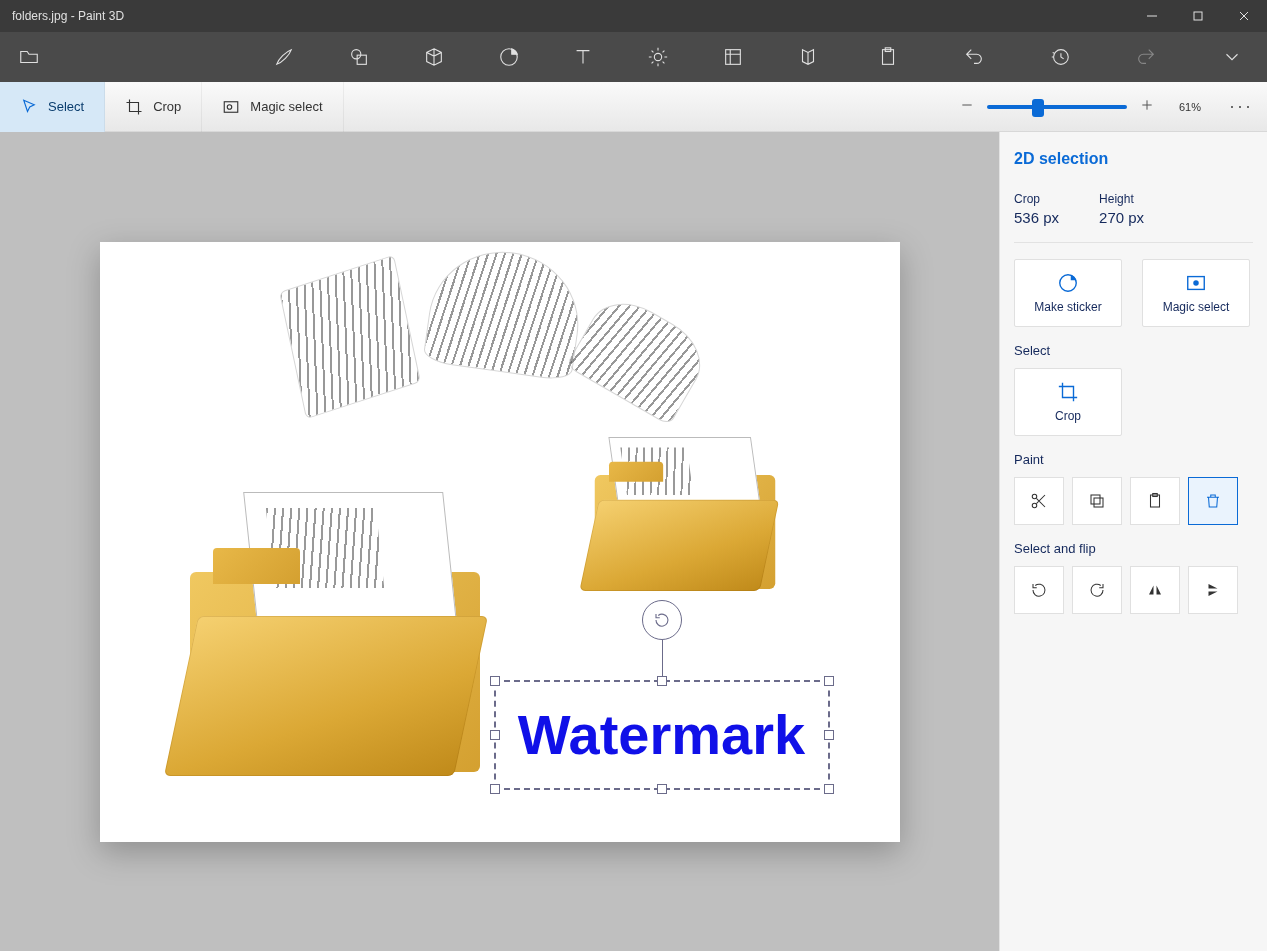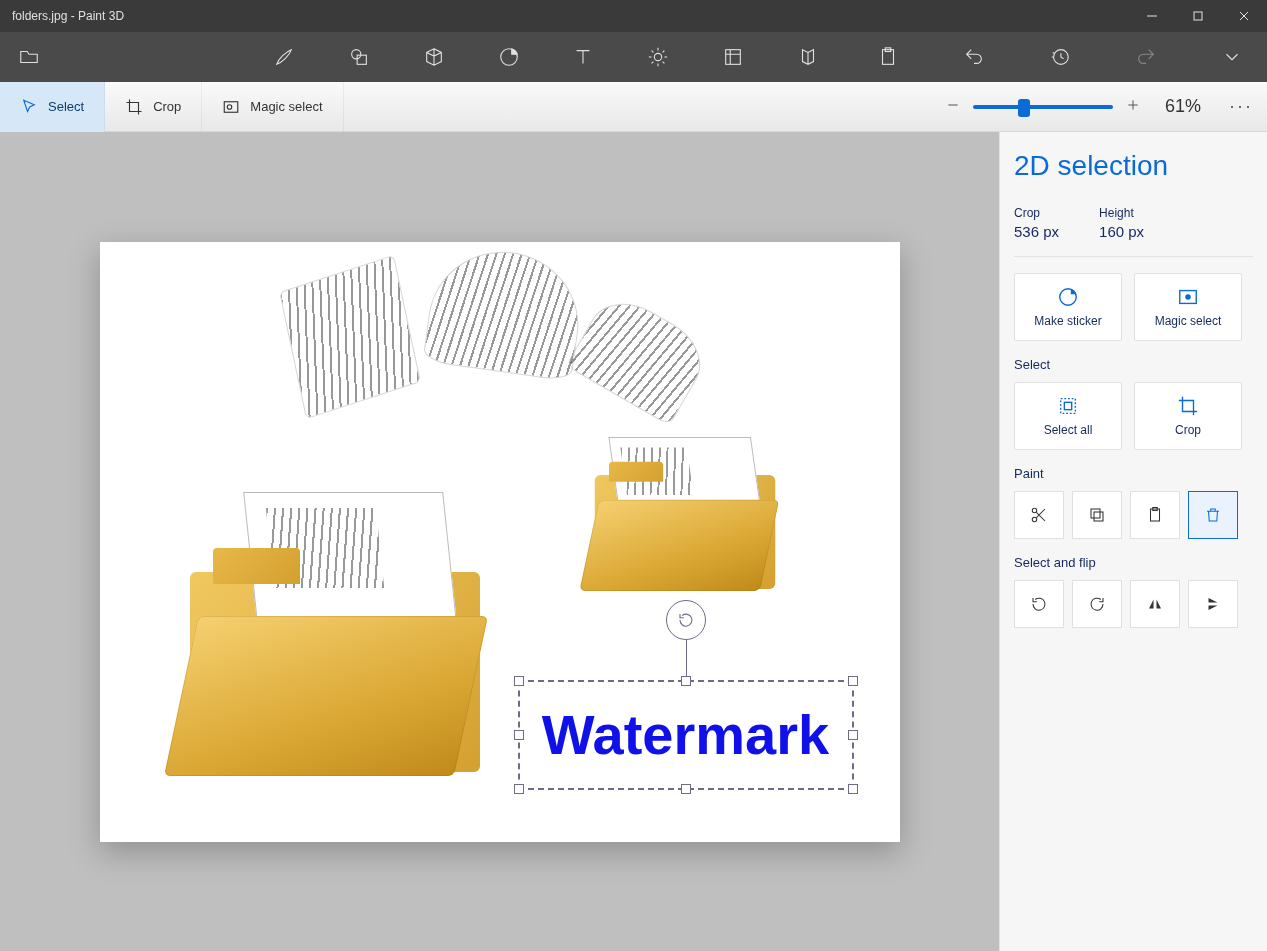--- a/index.html
+++ b/index.html
@@ -19,21 +19,21 @@
 .tool-row { height: 50px; background: linear-gradient(#fafafa,#e8e8e8); display: flex; align-items: center; border-bottom: 1px solid #d8d8d8; }
 .tool-btn { height: 50px; display: flex; align-items: center; gap: 10px; padding: 0 20px; font-size: 13px; color: #333; border-right: 1px solid rgba(0,0,0,0.05); }
 .tool-btn.active { background: #d6e8f7; color: #0a3d6e; }
 .tool-btn svg { width: 18px; height: 18px; fill: none; stroke: currentColor; stroke-width: 1.5; }
 .tool-btn.active svg { stroke: #0a6ad6; }
 .tool-row .flex { flex: 1; }
 .zoom-group { display: flex; align-items: center; gap: 12px; padding: 0 10px; }
 .zoom-group svg { stroke: #555; fill:none; width:16px;height:16px;stroke-width:1.5;}
 .slider { width: 140px; height: 4px; background: #0a6ad6; border-radius: 2px; position: relative; }
 .slider::after { content:""; position:absolute; left:32%; top:-6px; width:12px; height:18px; background:#0a6ad6; border-radius:3px; }
-.zoom-val { font-size: 18px; color: #333; padding: 0 14px; }
+.zoom-val { font-size: 11px; color: #333; padding: 0 14px; }
 .more-dots { padding: 0 14px; font-size: 18px; color:#555; letter-spacing:2px; }
 
 .body { flex: 1; display: flex; overflow: hidden; }
 .canvas-wrap { flex: 1; background: #bfbfbf; position: relative; display: flex; align-items: center; justify-content: center; }
 .canvas { width: 800px; height: 600px; background: #fff; box-shadow: 0 10px 30px rgba(0,0,0,0.25); position: relative; }
 
 
 .folder { position:absolute; }
 .folder .tab { position:absolute; width:30%; height:18%; top:-12%; left:8%; background: linear-gradient(135deg,#e8b848,#d4a030); border-radius:4px 4px 0 0; filter: url(#rough);}
 .folder .back { width:100%; height:100%; background: linear-gradient(135deg,#f0c860,#d4a030); border-radius:6px; }
@@ -45,26 +45,26 @@
 .handle { position:absolute; width:10px; height:10px; background:#fff; border:1px solid #6b6b8a; }
 .handle.tl{top:-6px;left:-6px}.handle.tm{top:-6px;left:calc(50% - 5px)}.handle.tr{top:-6px;right:-6px}
 .handle.ml{top:calc(50% - 5px);left:-6px}.handle.mr{top:calc(50% - 5px);right:-6px}
 .handle.bl{bottom:-6px;left:-6px}.handle.bm{bottom:-6px;left:calc(50% - 5px)}.handle.br{bottom:-6px;right:-6px}
 .rot-line{position:absolute;left:50%;top:-42px;width:1px;height:36px;background:#6b6b8a}
 .rot-handle{position:absolute;left:calc(50% - 20px);top:-82px;width:40px;height:40px;border:1.5px solid #6b6b8a;border-radius:50%;background:#fff;display:flex;align-items:center;justify-content:center;}
 .rot-handle svg{width:18px;height:18px;stroke:#6b6b8a;fill:none;stroke-width:1.5;}
 .watermark { position:absolute; left:8px; right:8px; top:12px; bottom:12px; display:flex; align-items:center; justify-content:center; font-size: 56px; font-weight: 700; color:#1010e8; font-family: Arial, sans-serif; }
 
 .side { width: 268px; background: #f6f6f6; border-left: 1px solid #e2e2e2; padding: 18px 14px; overflow-y:auto; }
-.side h2 { color:#0a6ad6; font-size: 28px; font-weight: 400; margin-bottom: 24px; }
+.side h2 { color:#0a6ad6; font-size: 16px; font-weight: 700; margin-bottom: 24px; }
 .dim-row { display:flex; gap: 40px; margin-bottom: 8px;}
 .dim-label { font-size: 12px; color:#15295c; }
 .dim-val { font-size: 15px; color:#15295c; margin-top:3px;}
 .divider { height:1px; background:#e2e2e2; margin: 16px 0; }
-.btn-grid { display:flex; flex-wrap:wrap; gap:12px; }
+.btn-grid { display:flex; flex-wrap:wrap; gap:20px; }
 .side-btn { width: 108px; height: 68px; background:#fff; border:1px solid #e0e0e0; border-radius:2px; display:flex; flex-direction:column; align-items:center; justify-content:center; gap:6px; font-size:12px; color:#15295c; }
 .side-btn svg { width:22px; height:22px; stroke:#0a6ad6; fill:none; stroke-width:1.5;}
 .sect-label { font-size:13px; color:#15295c; margin: 16px 0 10px; }
 .icon-row { display:flex; gap:8px; }
 .icon-btn { width: 50px; height: 48px; background:#fff; border:1px solid #e0e0e0; display:flex;align-items:center;justify-content:center;}
 .icon-btn.sel { border:1px solid #0a6ad6; background:#eaf3fd; }
 .icon-btn svg { width:18px;height:18px;stroke:#333;fill:none;stroke-width:1.4;}
 </style>
 </head>
 <body>
@@ -225,21 +225,21 @@
 
         <div class="folder" style="left:90px;top:330px;width:290px;height:200px">
           <div class="papers" style="left:60px;top:-80px;width:200px;height:130px;transform:skewX(6deg)">
             <div class="hatch" style="position:absolute;left:20px;top:15px;width:110px;height:80px"></div>
           </div>
           <div class="tab"></div>
             <div class="back"></div>
             <div class="front"></div>
         </div>
 
-        <div class="selection" style="left:418px;top:438px;width:336px;height:110px;">
+        <div class="selection" style="left:394px;top:438px;width:336px;height:110px;">
           <div class="rot-line"></div>
           <div class="rot-handle">
               <svg viewBox="0 0 24 24">
                 <path d="M4 12a8 8 0 1 0 3-6M4 4v5h5"></path>
               </svg>
             </div>
           <div class="watermark">Watermark</div>
           <div class="handle tl"></div>
           <div class="handle tm"></div>
           <div class="handle tr"></div>
@@ -254,21 +254,21 @@
 
     <div class="side">
       <h2>2D selection</h2>
       <div class="dim-row">
         <div>
           <div class="dim-label">Crop</div>
           <div class="dim-val">536 px</div>
         </div>
         <div>
           <div class="dim-label">Height</div>
-          <div class="dim-val">160 px</div>
+          <div class="dim-val">270 px</div>
         </div>
       </div>
       <div class="divider"></div>
       <div class="btn-grid">
         <div class="side-btn">
           <svg viewBox="0 0 24 24">
               <circle cx="12" cy="12" r="9"></circle>
               <path d="M15 3a9 9 0 0 1 6 6l-6 0z" fill="#0a6ad6" stroke="none"></path>
             </svg>
           <span>Make sticker</span>
@@ -279,27 +279,20 @@
               <circle cx="12" cy="12" r="3" fill="#0a6ad6" stroke="none"></circle>
             </svg>
           <span>Magic select</span>
         </div>
       </div>
 
       <div class="sect-label">Select</div>
       <div class="btn-grid">
         <div class="side-btn">
           <svg viewBox="0 0 24 24">
-              <rect x="4" y="4" width="16" height="16" stroke-dasharray="2 2"></rect>
-              <rect x="8" y="8" width="8" height="8"></rect>
-            </svg>
-          <span>Select all</span>
-        </div>
-        <div class="side-btn">
-          <svg viewBox="0 0 24 24">
               <path d="M6 2v16h16M2 6h16v16"></path>
             </svg>
           <span>Crop</span>
         </div>
       </div>
 
       <div class="sect-label">Paint</div>
       <div class="icon-row">
         <div class="icon-btn">
             <svg viewBox="0 0 24 24">

